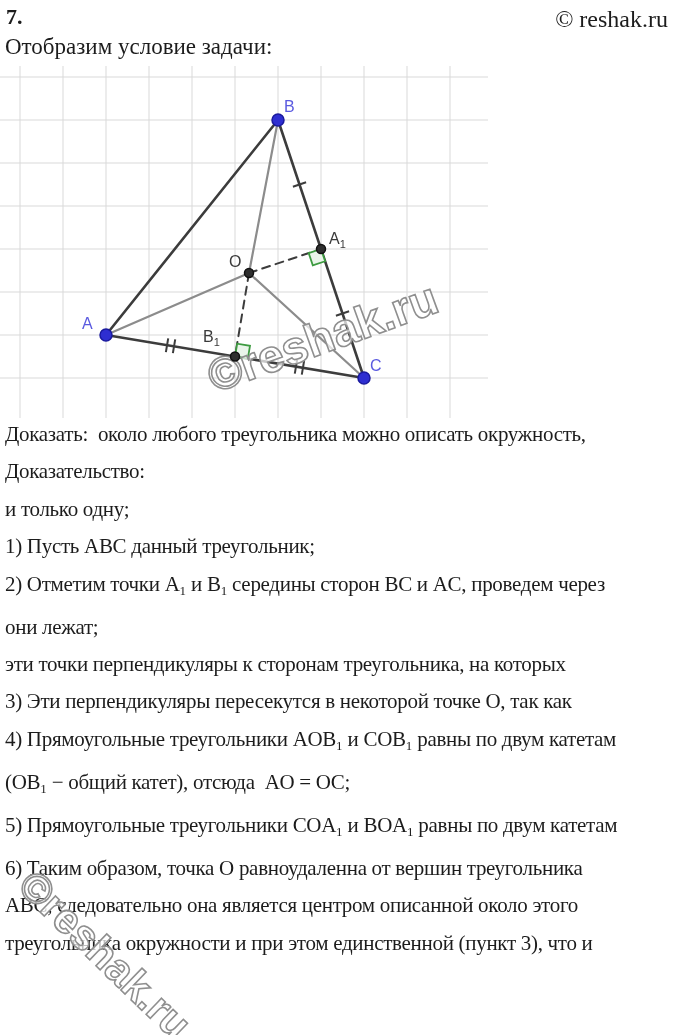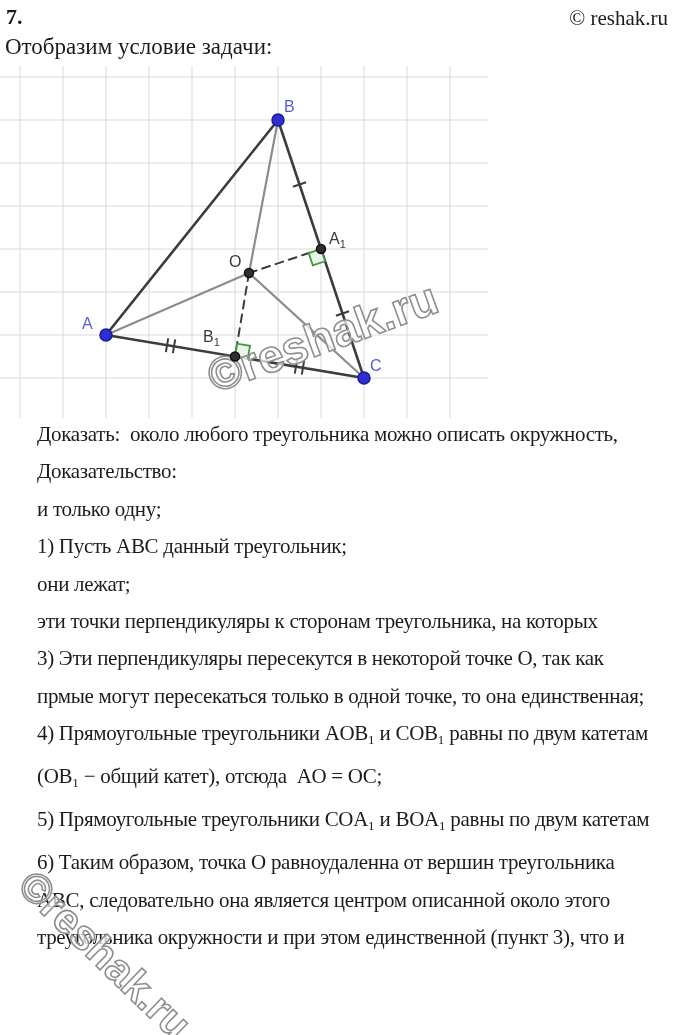--- a/index.html
+++ b/index.html
@@ -1,26 +1,26 @@
 <!DOCTYPE html>
 <html><head>
 <meta charset="utf-8">
 <style>
   html,body{margin:0;padding:0;}
   body{
     width:678px;height:1035px;background:#ffffff;position:relative;overflow:hidden;
     font-family:"Liberation Serif", serif;color:#1c1c1c;
   }
   .problem-number{position:absolute;left:6px;top:4px;font-size:22px;font-weight:600;}
-  .site-credit{position:absolute;right:10px;top:6px;font-size:21px;}
+  .site-credit{position:absolute;right:10px;top:6px;font-size:24px;}
   .intro{position:absolute;left:5px;top:34px;font-size:23px;}
   .diagram{position:absolute;left:0;top:66px;}
   .diagram text{font-family:"Liberation Sans", sans-serif;}
   .solution{position:absolute;left:5px;top:416px;width:672px;font-size:21px;line-height:37.4px;letter-spacing:-0.3px;}
-  .solution .line{white-space:pre;margin-left:32px;}
+  .solution .line{white-space:pre;}
   .run-i{}
   .run-sub{font-size:0.62em;vertical-align:-0.28em;letter-spacing:0;}
   .wm-bottom{position:absolute;left:0;top:855px;pointer-events:none;}
   .wm-text{
     font-family:"Liberation Sans", sans-serif;font-weight:bold;
     fill:rgba(255,255,255,0.72);stroke:#8f8f8f;stroke-width:1.6px;
   }
 </style>
 </head>
 <body>
@@ -78,24 +78,24 @@
     <text x="229" y="201" fill="#3a3a3a" font-size="16">O</text>
     <text x="329" y="178" fill="#3a3a3a" font-size="16">A<tspan font-size="11" dy="4">1</tspan></text>
     <text x="203" y="276" fill="#3a3a3a" font-size="16">B<tspan font-size="11" dy="4">1</tspan></text>
   </svg>
 
 <div class="solution">
     <div class="line"><span class="run-n">Доказать:  около любого треугольника можно описать окружность,</span></div>
     <div class="line"><span class="run-n">Доказательство:</span></div>
     <div class="line"><span class="run-n">и только одну;</span></div>
     <div class="line"><span class="run-n">1) Пусть </span><span class="run-i">ABC</span><span class="run-n"> данный треугольник;</span></div>
+    <div class="line"><span class="run-n">2) Отметим точки </span><span class="run-i">A</span><span class="run-sub">1</span><span class="run-n"> и </span><span class="run-i">B</span><span class="run-sub">1</span><span class="run-n"> середины сторон </span><span class="run-i">BC</span><span class="run-n"> и </span><span class="run-i">AC</span><span class="run-n">, проведем через</span></div>
     <div class="line"><span class="run-n">они лежат;</span></div>
     <div class="line"><span class="run-n">эти точки перпендикуляры к сторонам треугольника, на которых</span></div>
     <div class="line"><span class="run-n">3) Эти перпендикуляры пересекутся в некоторой точке </span><span class="run-i">O</span><span class="run-n">, так как</span></div>
-    <div class="line"><span class="run-n">прмые могут пересекаться только в одной точке, то она единственная;</span></div>
     <div class="line"><span class="run-n">4) Прямоугольные треугольники </span><span class="run-i">AOB</span><span class="run-sub">1</span><span class="run-n"> и </span><span class="run-i">COB</span><span class="run-sub">1</span><span class="run-n"> равны по двум катетам</span></div>
     <div class="line"><span class="run-n">(</span><span class="run-i">OB</span><span class="run-sub">1</span><span class="run-n"> − общий катет), отсюда  </span><span class="run-i">AO = OC</span><span class="run-n">;</span></div>
     <div class="line"><span class="run-n">5) Прямоугольные треугольники </span><span class="run-i">COA</span><span class="run-sub">1</span><span class="run-n"> и </span><span class="run-i">BOA</span><span class="run-sub">1</span><span class="run-n"> равны по двум катетам</span></div>
     <div class="line"><span class="run-n">6) Таким образом, точка </span><span class="run-i">O</span><span class="run-n"> равноудаленна от вершин треугольника</span></div>
     <div class="line"><span class="run-i">ABC</span><span class="run-n">, следовательно она является центром описанной около этого</span></div>
     <div class="line"><span class="run-n">треугольника окружности и при этом единственной (пункт 3), что и</span></div>
   </div>
 
 <svg class="wm-bottom" xmlns="http://www.w3.org/2000/svg" width="260" height="180">
   <text class="wm-text" transform="translate(95 110) rotate(44)" text-anchor="middle" font-size="42">©reshak.ru</text>

